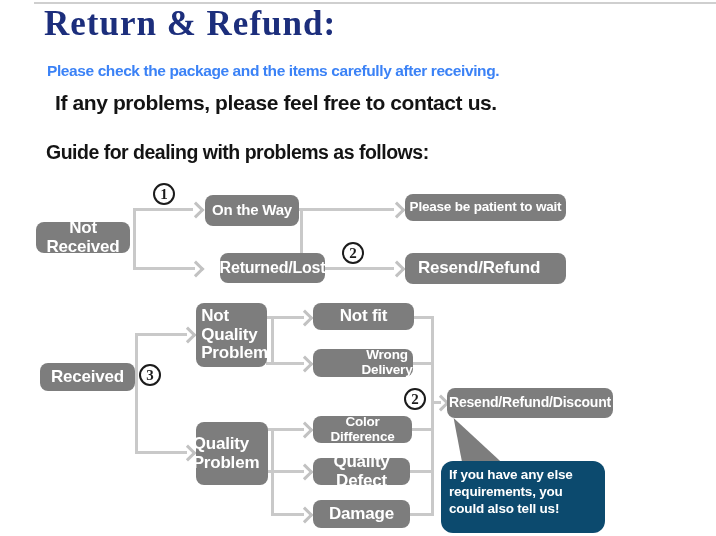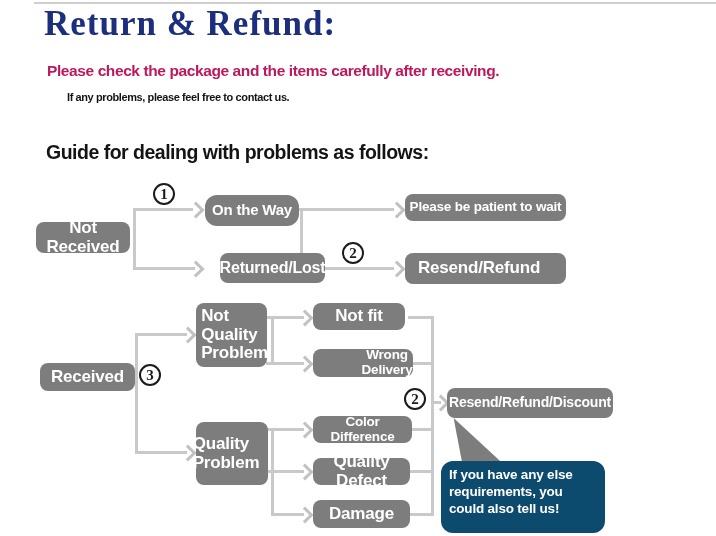--- a/index.html
+++ b/index.html
@@ -6,38 +6,38 @@
   .canvas{
     position:relative;width:716px;height:536px;background:#ffffff;overflow:hidden;
     font-family:"Liberation Sans", sans-serif;
   }
   .hairline{position:absolute;left:34px;top:2px;width:682px;height:2px;background:#cfcfcf;}
   .title{
     position:absolute;left:44px;top:4px;
     font-family:"Liberation Serif", serif;font-weight:bold;font-size:35px;
     color:#1c2e7c;letter-spacing:1px;
   }
-  .intro1{position:absolute;left:47px;top:62px;font-size:15.5px;font-weight:600;color:#be185d;letter-spacing:-0.4px;}
-  .intro2{position:absolute;left:55px;top:91px;font-size:11px;font-weight:600;color:#141414;letter-spacing:-0.4px;margin-left:12px;}
+  .intro1{position:absolute;left:47px;top:62px;font-size:15.5px;font-weight:600;color:#3b82f6;letter-spacing:-0.4px;}
+  .intro2{position:absolute;left:55px;top:91px;font-size:21px;font-weight:600;color:#141414;letter-spacing:-0.4px;}
   .guide{position:absolute;left:46px;top:141px;font-size:19.5px;font-weight:600;color:#141414;letter-spacing:-0.5px;}
 
   .node{
     position:absolute;background:#7d7d7d;color:#ffffff;border-radius:8px;
     display:flex;align-items:center;justify-content:center;
     font-size:17px;font-weight:600;letter-spacing:-0.2px;line-height:1.1;
     box-sizing:border-box;text-align:center;
   }
   .n-notrec{left:36px;top:222px;width:94px;height:31px;}
-  .n-otw{left:205px;top:195px;width:94px;height:31px;font-size:15px;border-radius:12px;}
+  .n-otw{left:205px;top:195px;width:94px;height:31px;font-size:15px;}
   .n-retlost{left:220px;top:253px;width:105px;height:30px;font-size:16px;}
   .n-wait{left:405px;top:194px;width:161px;height:27px;font-size:13.5px;}
   .n-resref{left:405px;top:253px;width:161px;height:31px;justify-content:flex-start;padding-left:13px;}
   .n-received{left:40px;top:363px;width:95px;height:28px;}
   .n-nqp{left:196px;top:303px;width:71px;height:64px;justify-content:center;align-items:center;text-align:left;padding-left:8px;padding-right:2px;}
-  .n-notfit{left:313px;top:303px;width:92px;height:27px;}
+  .n-notfit{left:313px;top:303px;width:101px;height:27px;}
   .n-wrongdel{left:313px;top:349px;width:100px;height:28px;font-size:13.5px;padding-left:48px;}
   .n-qp{left:196px;top:422px;width:72px;height:63px;text-align:left;justify-content:center;padding-left:8px;padding-right:20px;}
   .n-colordiff{left:313px;top:416px;width:99px;height:27px;font-size:13.5px;}
   .n-qdefect{left:313px;top:458px;width:97px;height:27px;}
   .n-damage{left:313px;top:500px;width:97px;height:28px;}
   .n-rrd{left:447px;top:388px;width:166px;height:30px;font-size:14px;}
 
   .bubble{
     position:absolute;left:441px;top:461px;width:164px;height:72px;
     background:#0c4a6e;color:#ffffff;border-radius:12px;

